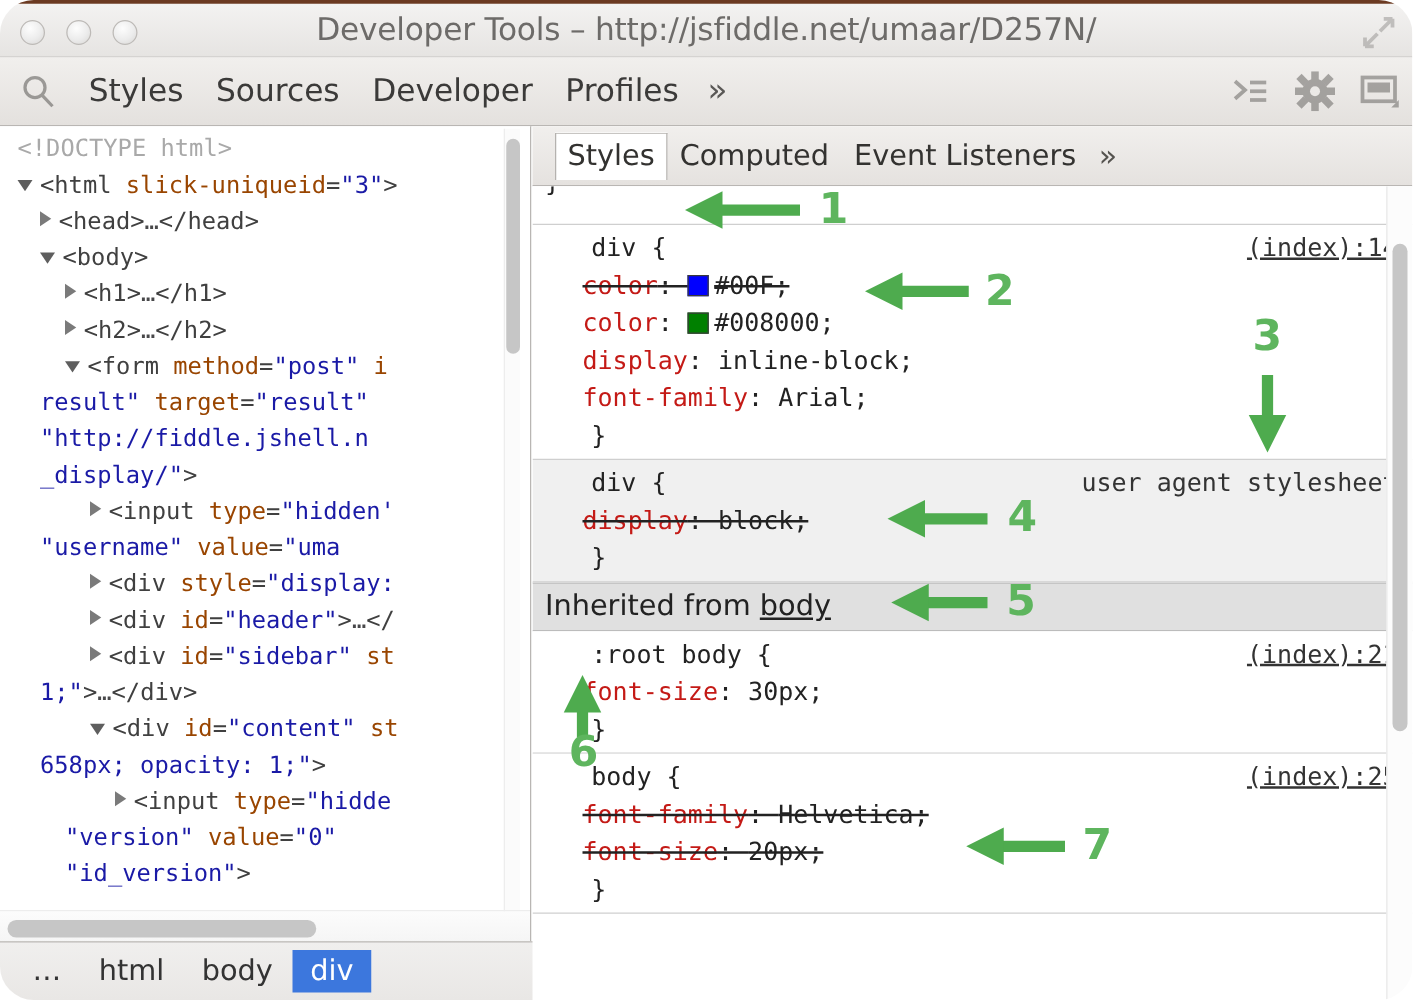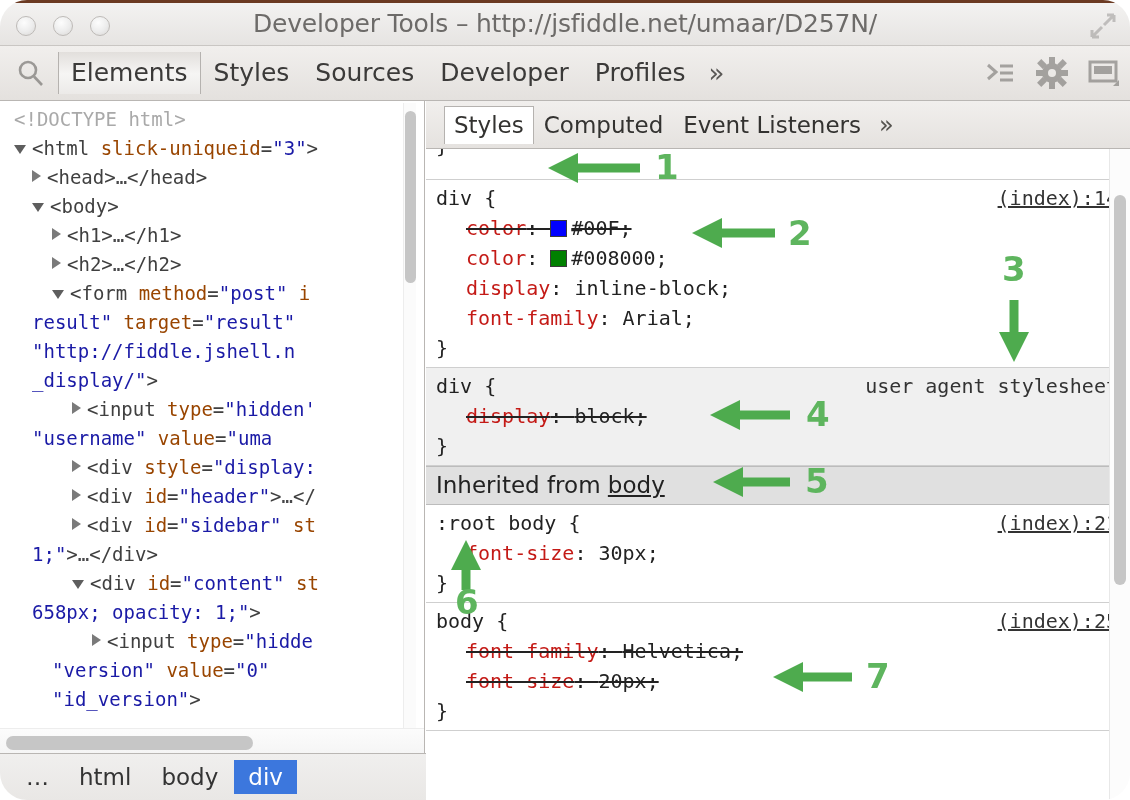--- a/index.html
+++ b/index.html
@@ -246,21 +246,21 @@
   }
   .rule.ua { background: #f0f0f0; }
   .rule-partial {
     position: relative;
     height: 30px;
     border-bottom: 1px solid #cfcfcf;
     background: #ffffff;
     overflow: hidden;
   }
   .rule-partial .css-text { position: absolute; top: -18px; left: 10px; }
-  .sel-line { padding-left: 10px; position: relative; }
+  .sel-line { padding-left: 10px; position: relative; margin-left: 37px; }
   .decl { padding-left: 40px; }
   .prop { color: #c41a16; }
   .valtext { color: #222; }
   .struck { text-decoration: line-through; text-decoration-thickness: 2px; }
   .struck .prop { color: #c41a16; }
   .origin {
     position: absolute;
     right: 12px; top: 0;
     color: #333;
     font-family: "DejaVu Sans Mono", monospace;
@@ -356,21 +356,20 @@
   </div>
 
   <div class="tabbar">
     <div class="search-icon">
       <svg width="30" height="30" viewBox="0 0 30 30">
         <circle cx="12" cy="11" r="8" stroke="#6a6865" stroke-width="2.6" fill="none"></circle>
         <line x1="18" y1="17.5" x2="26" y2="26" stroke="#6a6865" stroke-width="2.6"></line>
       </svg>
     </div>
     <div class="tabs">
-      <div class="tab active"><span>Elements</span></div>
       <div class="tab"><span>Styles</span></div>
       <div class="tab"><span>Sources</span></div>
       <div class="tab"><span>Developer</span></div>
       <div class="tab"><span>Profiles</span></div>
       <div class="tab-more">»</div>
     </div>
     <div class="toolbar-icons">
       <div class="tb-icon">
         <svg width="32" height="32" viewBox="0 0 32 32">
           <path d="M4 8 L12 15 L4 22" stroke="#6a6865" stroke-width="3" fill="none"></path>

